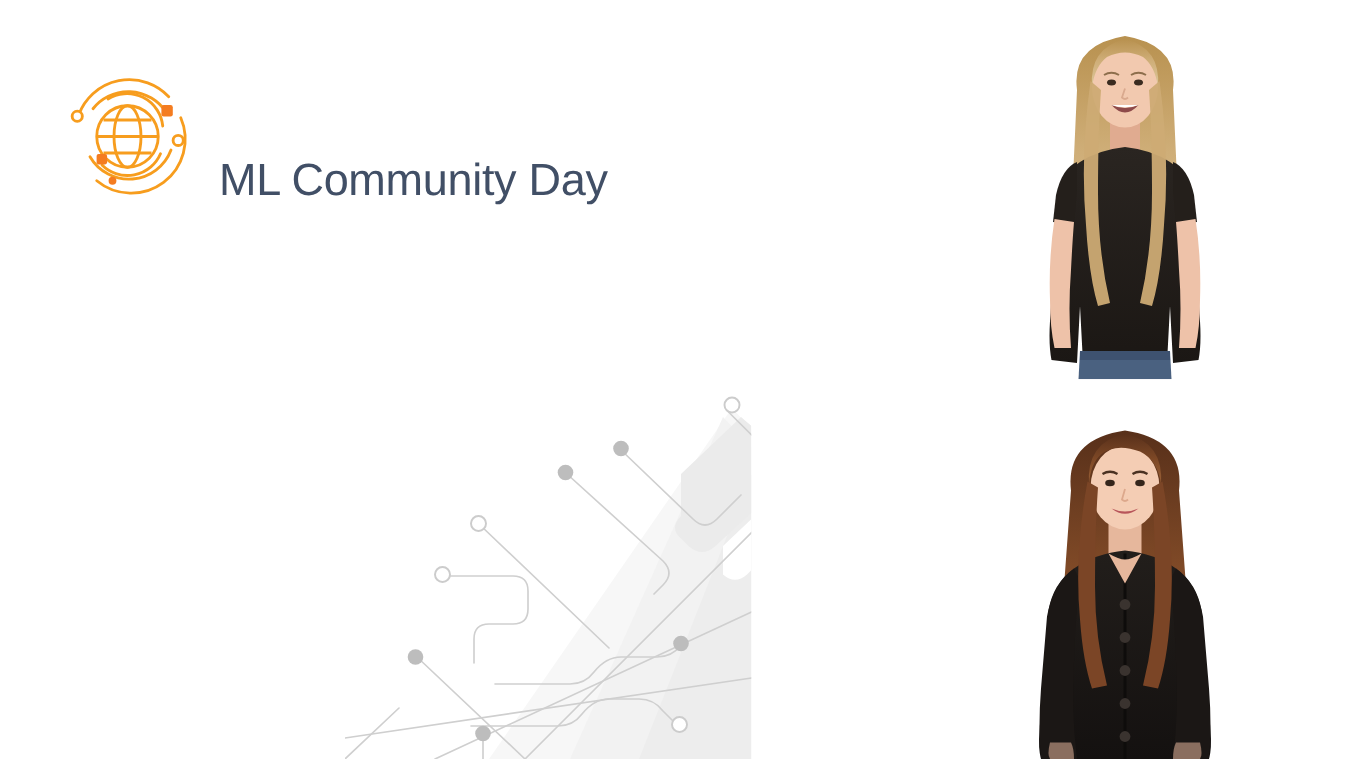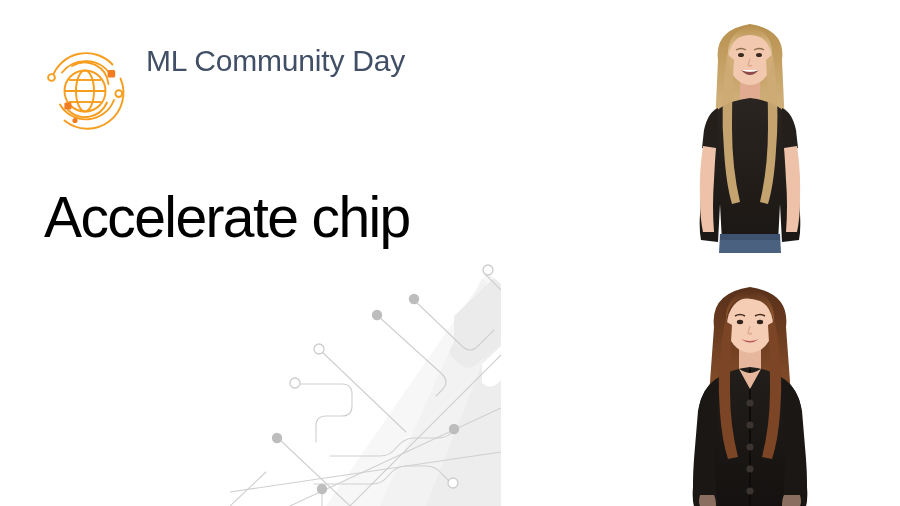--- a/index.html
+++ b/index.html
@@ -15,21 +15,21 @@
     overflow: hidden;
     font-family: "Liberation Sans", sans-serif;
   }
 
   
   #brand {
     position: absolute;
     left: 38px;
     top: 44px;
     display: flex;
-    align-items: flex-start;
+    align-items: flex-end;
     gap: 14px;
   }
   #brand-logo {
     width: 94px;
     height: 94px;
     flex: 0 0 auto;
     display: block;
   }
   #brand-title {
     font-size: 30px;
@@ -130,21 +130,20 @@
 
           <circle cx="37.0" cy="76.5" r="2.6" fill="#f47c20"></circle>
         </g>
       </svg>
     </span>
 
     <span id="brand-title">ML Community Day</span>
   </div>
 
   <h1 id="headline">
-    <span class="line">Accelerate chip</span>
   </h1>
 
   <div id="circuit">
     <svg width="271" height="250" viewBox="0 0 271 250" xmlns="http://www.w3.org/2000/svg">
       <defs>
         <clipPath id="circuit-clip">
           <rect x="0" y="0" width="271" height="250"></rect>
         </clipPath>
       </defs>
 

